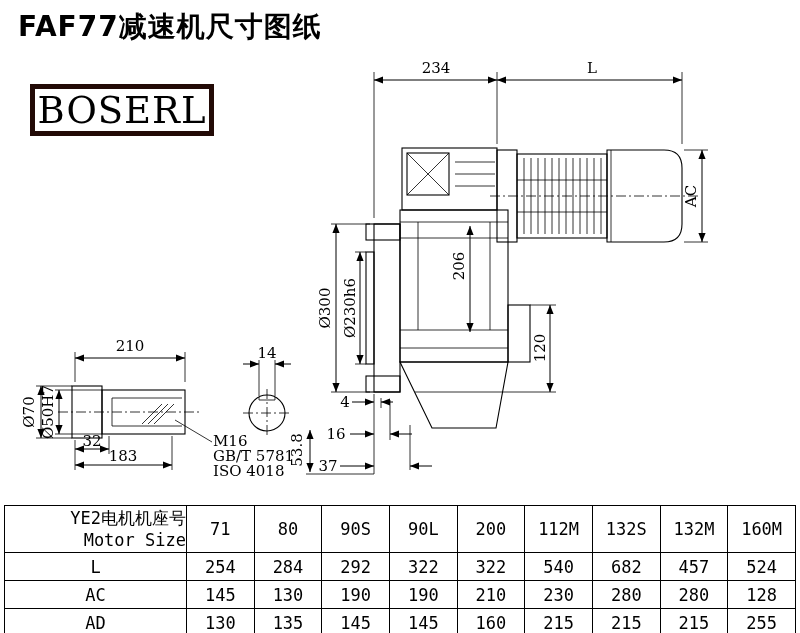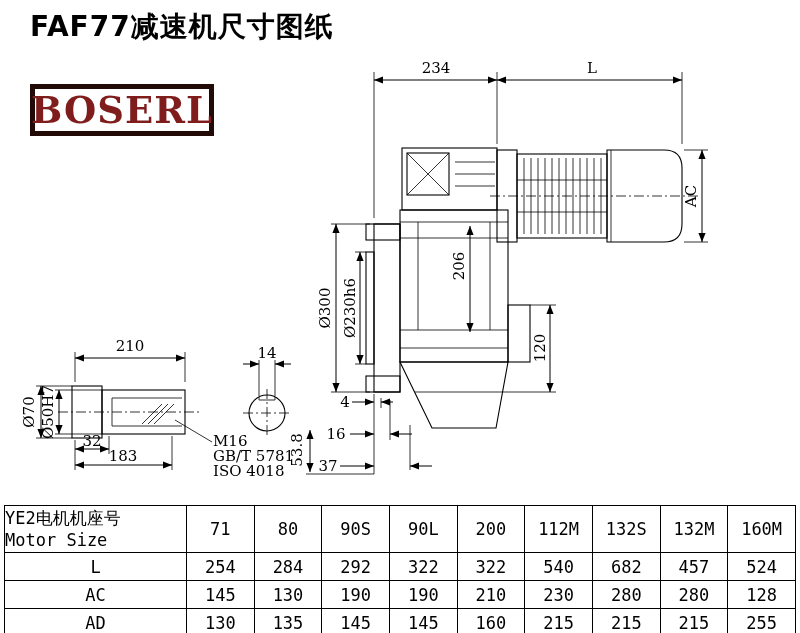--- a/index.html
+++ b/index.html
@@ -1,35 +1,35 @@
 <!DOCTYPE html>
 <html><head>
 <meta charset="utf-8">
 <style>
   html,body{margin:0;padding:0;background:#fff}
   .page{position:relative;width:800px;height:633px;background:#fff;overflow:hidden;
         font-family:"DejaVu Sans",sans-serif;color:#000}
-  .title{position:absolute;left:30px;top:8px;margin:0;font-size:28px;font-weight:bold;
+  .title{position:absolute;left:18px;top:8px;margin:0;font-size:28px;font-weight:bold;
          color:#000;letter-spacing:1px;font-family:"DejaVu Sans",sans-serif}
   .logo{position:absolute;left:30px;top:84px;width:174px;height:42px;border:5px solid #220a06;
         background:#fff;display:flex;align-items:center;justify-content:center;z-index:5}
-  .logo span{font-family:"DejaVu Serif",serif;font-weight:bold;font-size:37px;
-             color:#7f1d1d;letter-spacing:1px;line-height:1}
+  .logo span{font-family:"DejaVu Serif",serif;font-weight:normal;font-size:37px;
+             color:#000000;letter-spacing:1px;line-height:1}
   svg.drawing{position:absolute;left:0;top:0}
   .ln{fill:none;stroke:#000;stroke-width:1.1}
   .thin{fill:none;stroke:#000;stroke-width:0.8}
   .cl{fill:none;stroke:#000;stroke-width:0.8;stroke-dasharray:10 3 2 3}
   .dim{fill:none;stroke:#000;stroke-width:1}
   text.d{font-family:"DejaVu Serif",serif;font-size:15px;fill:#000}
   .size-table{position:absolute;left:4px;top:505px;width:792px;border-collapse:collapse;
               table-layout:fixed;text-align:center;color:#000;
               font-family:"DejaVu Sans Mono","Liberation Mono",monospace}
   .size-table td{border:1px solid #000;padding:0;height:27px;font-size:17px;overflow:hidden}
   .size-table tr.hdr td{height:46px}
-  .label-cell{text-align:left;padding-left:6px;font-size:16px;line-height:1.3}
+  .label-cell{text-align:right;padding-left:6px;font-size:16px;line-height:1.3}
 </style>
 </head>
 <body>
 
 <div class="page">
 
   <h1 class="title">FAF77减速机尺寸图纸</h1>
 
   <div class="logo">
     <span>BOSERL</span>

